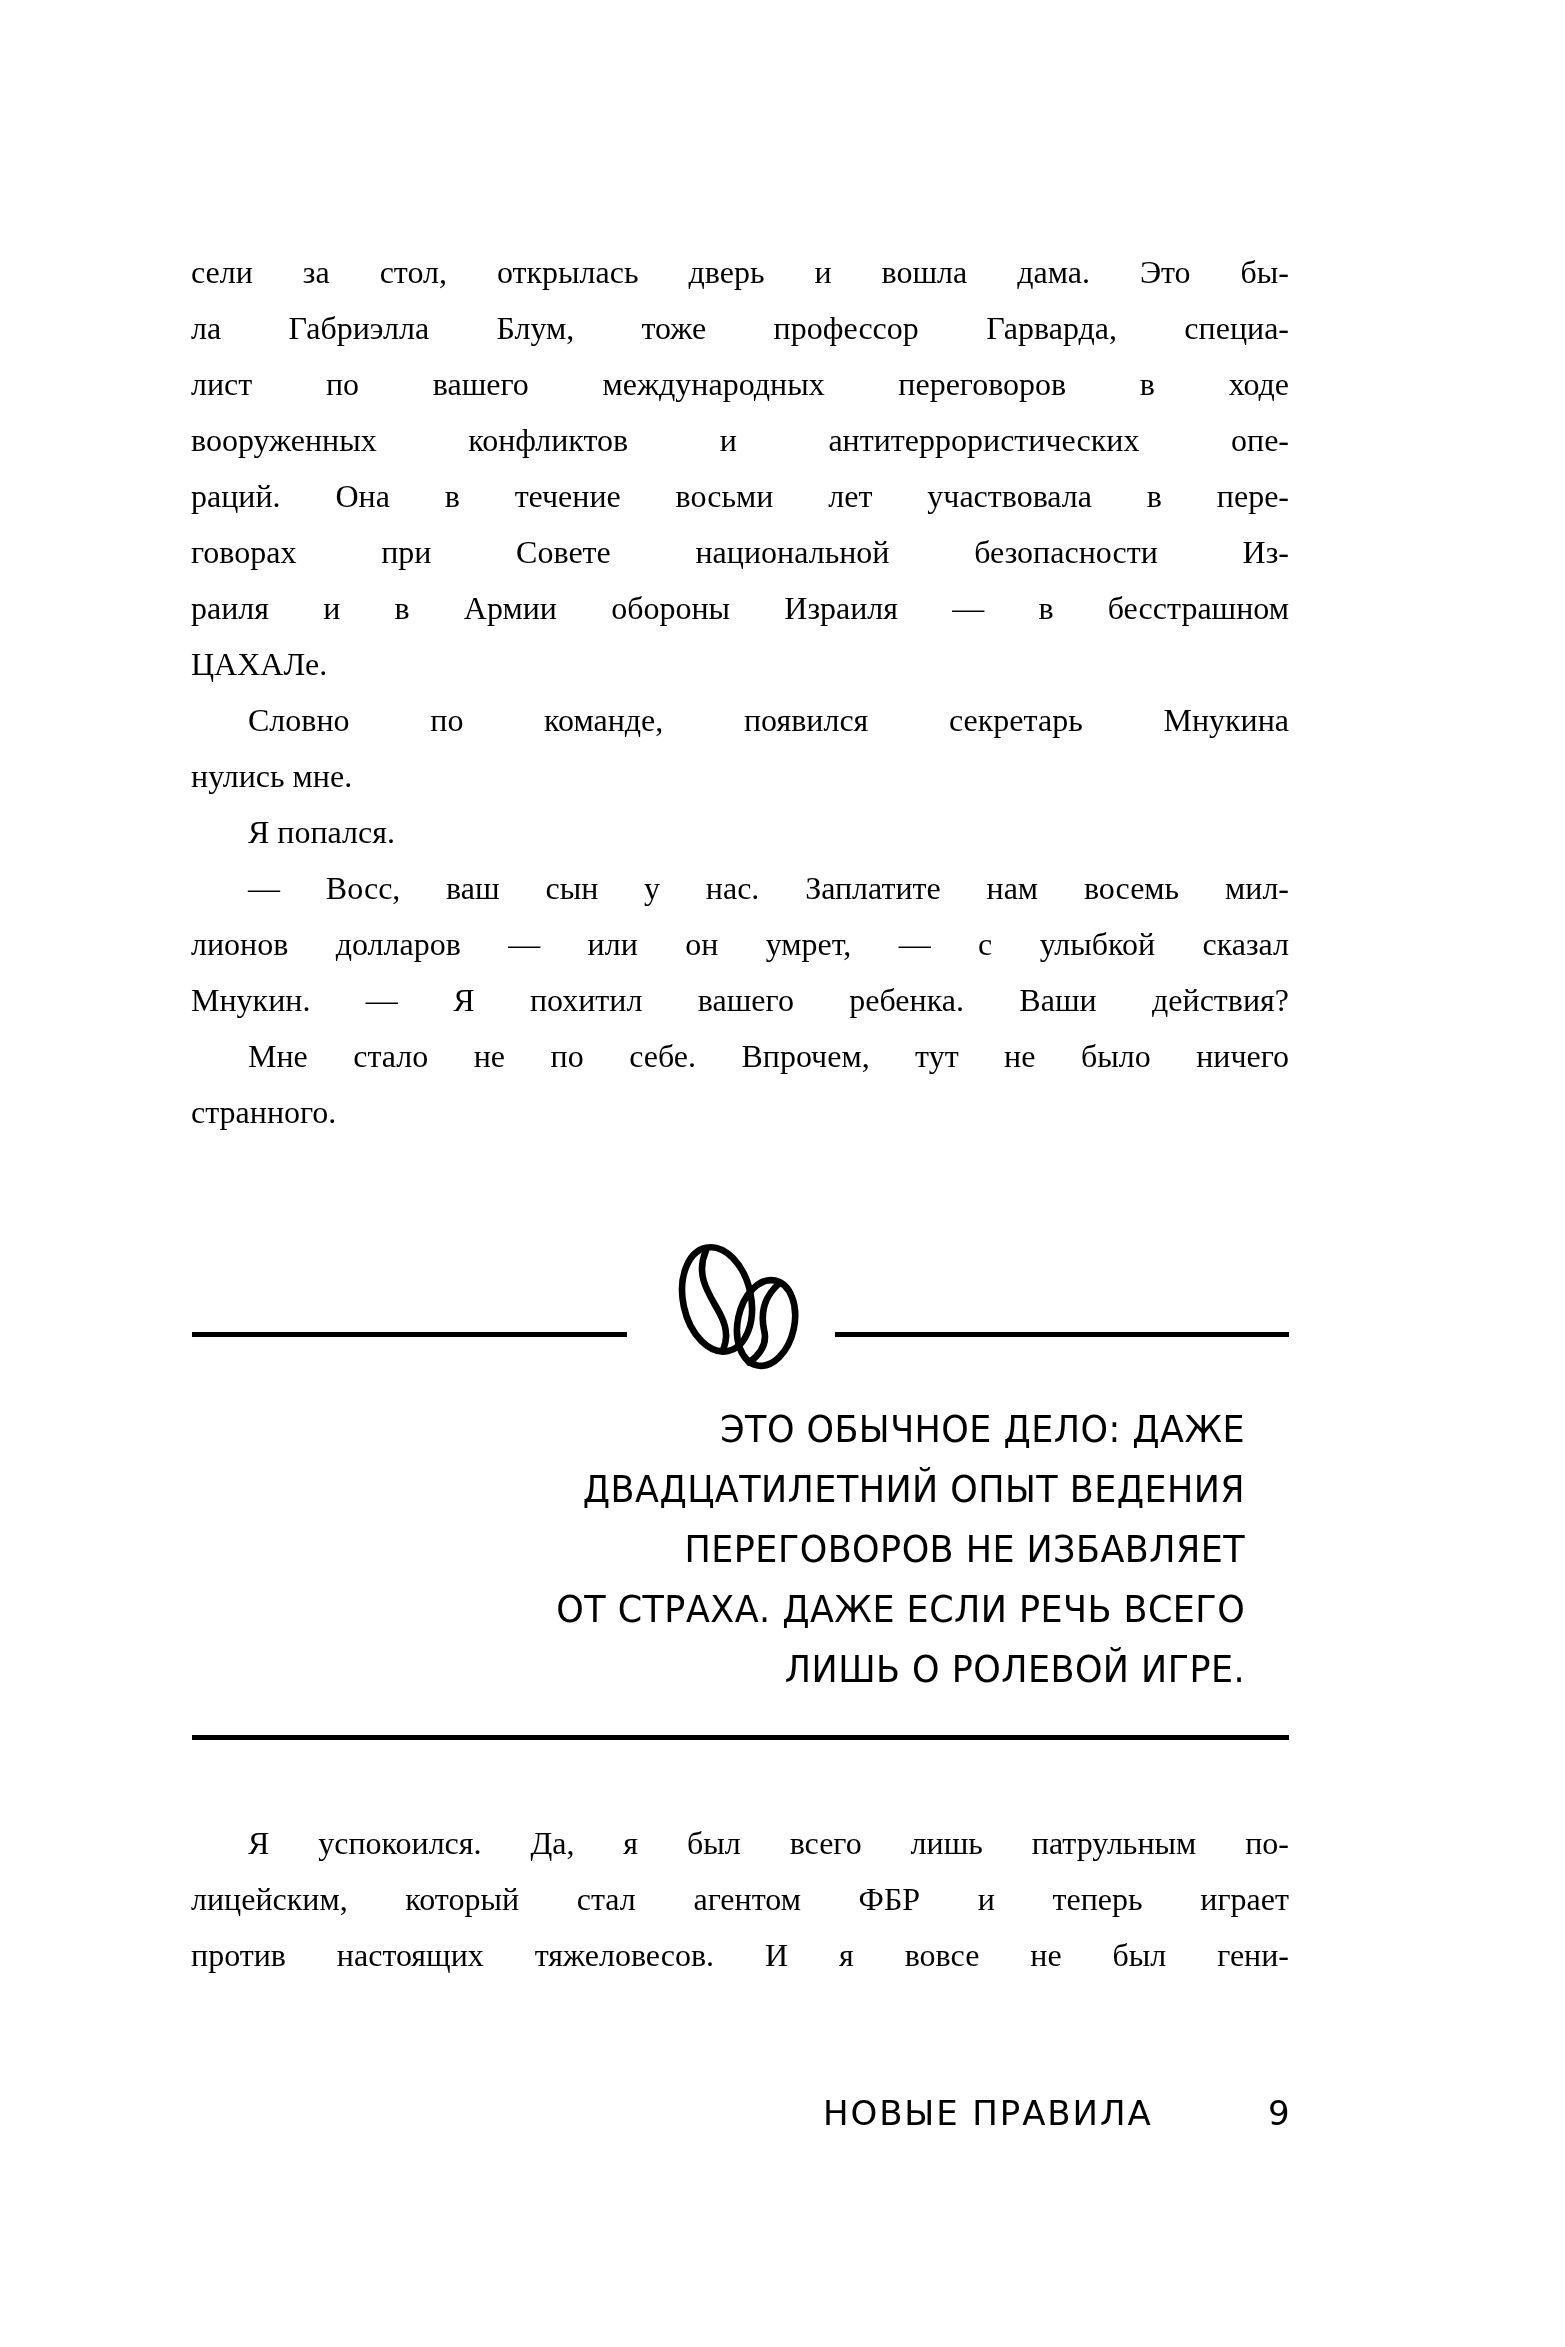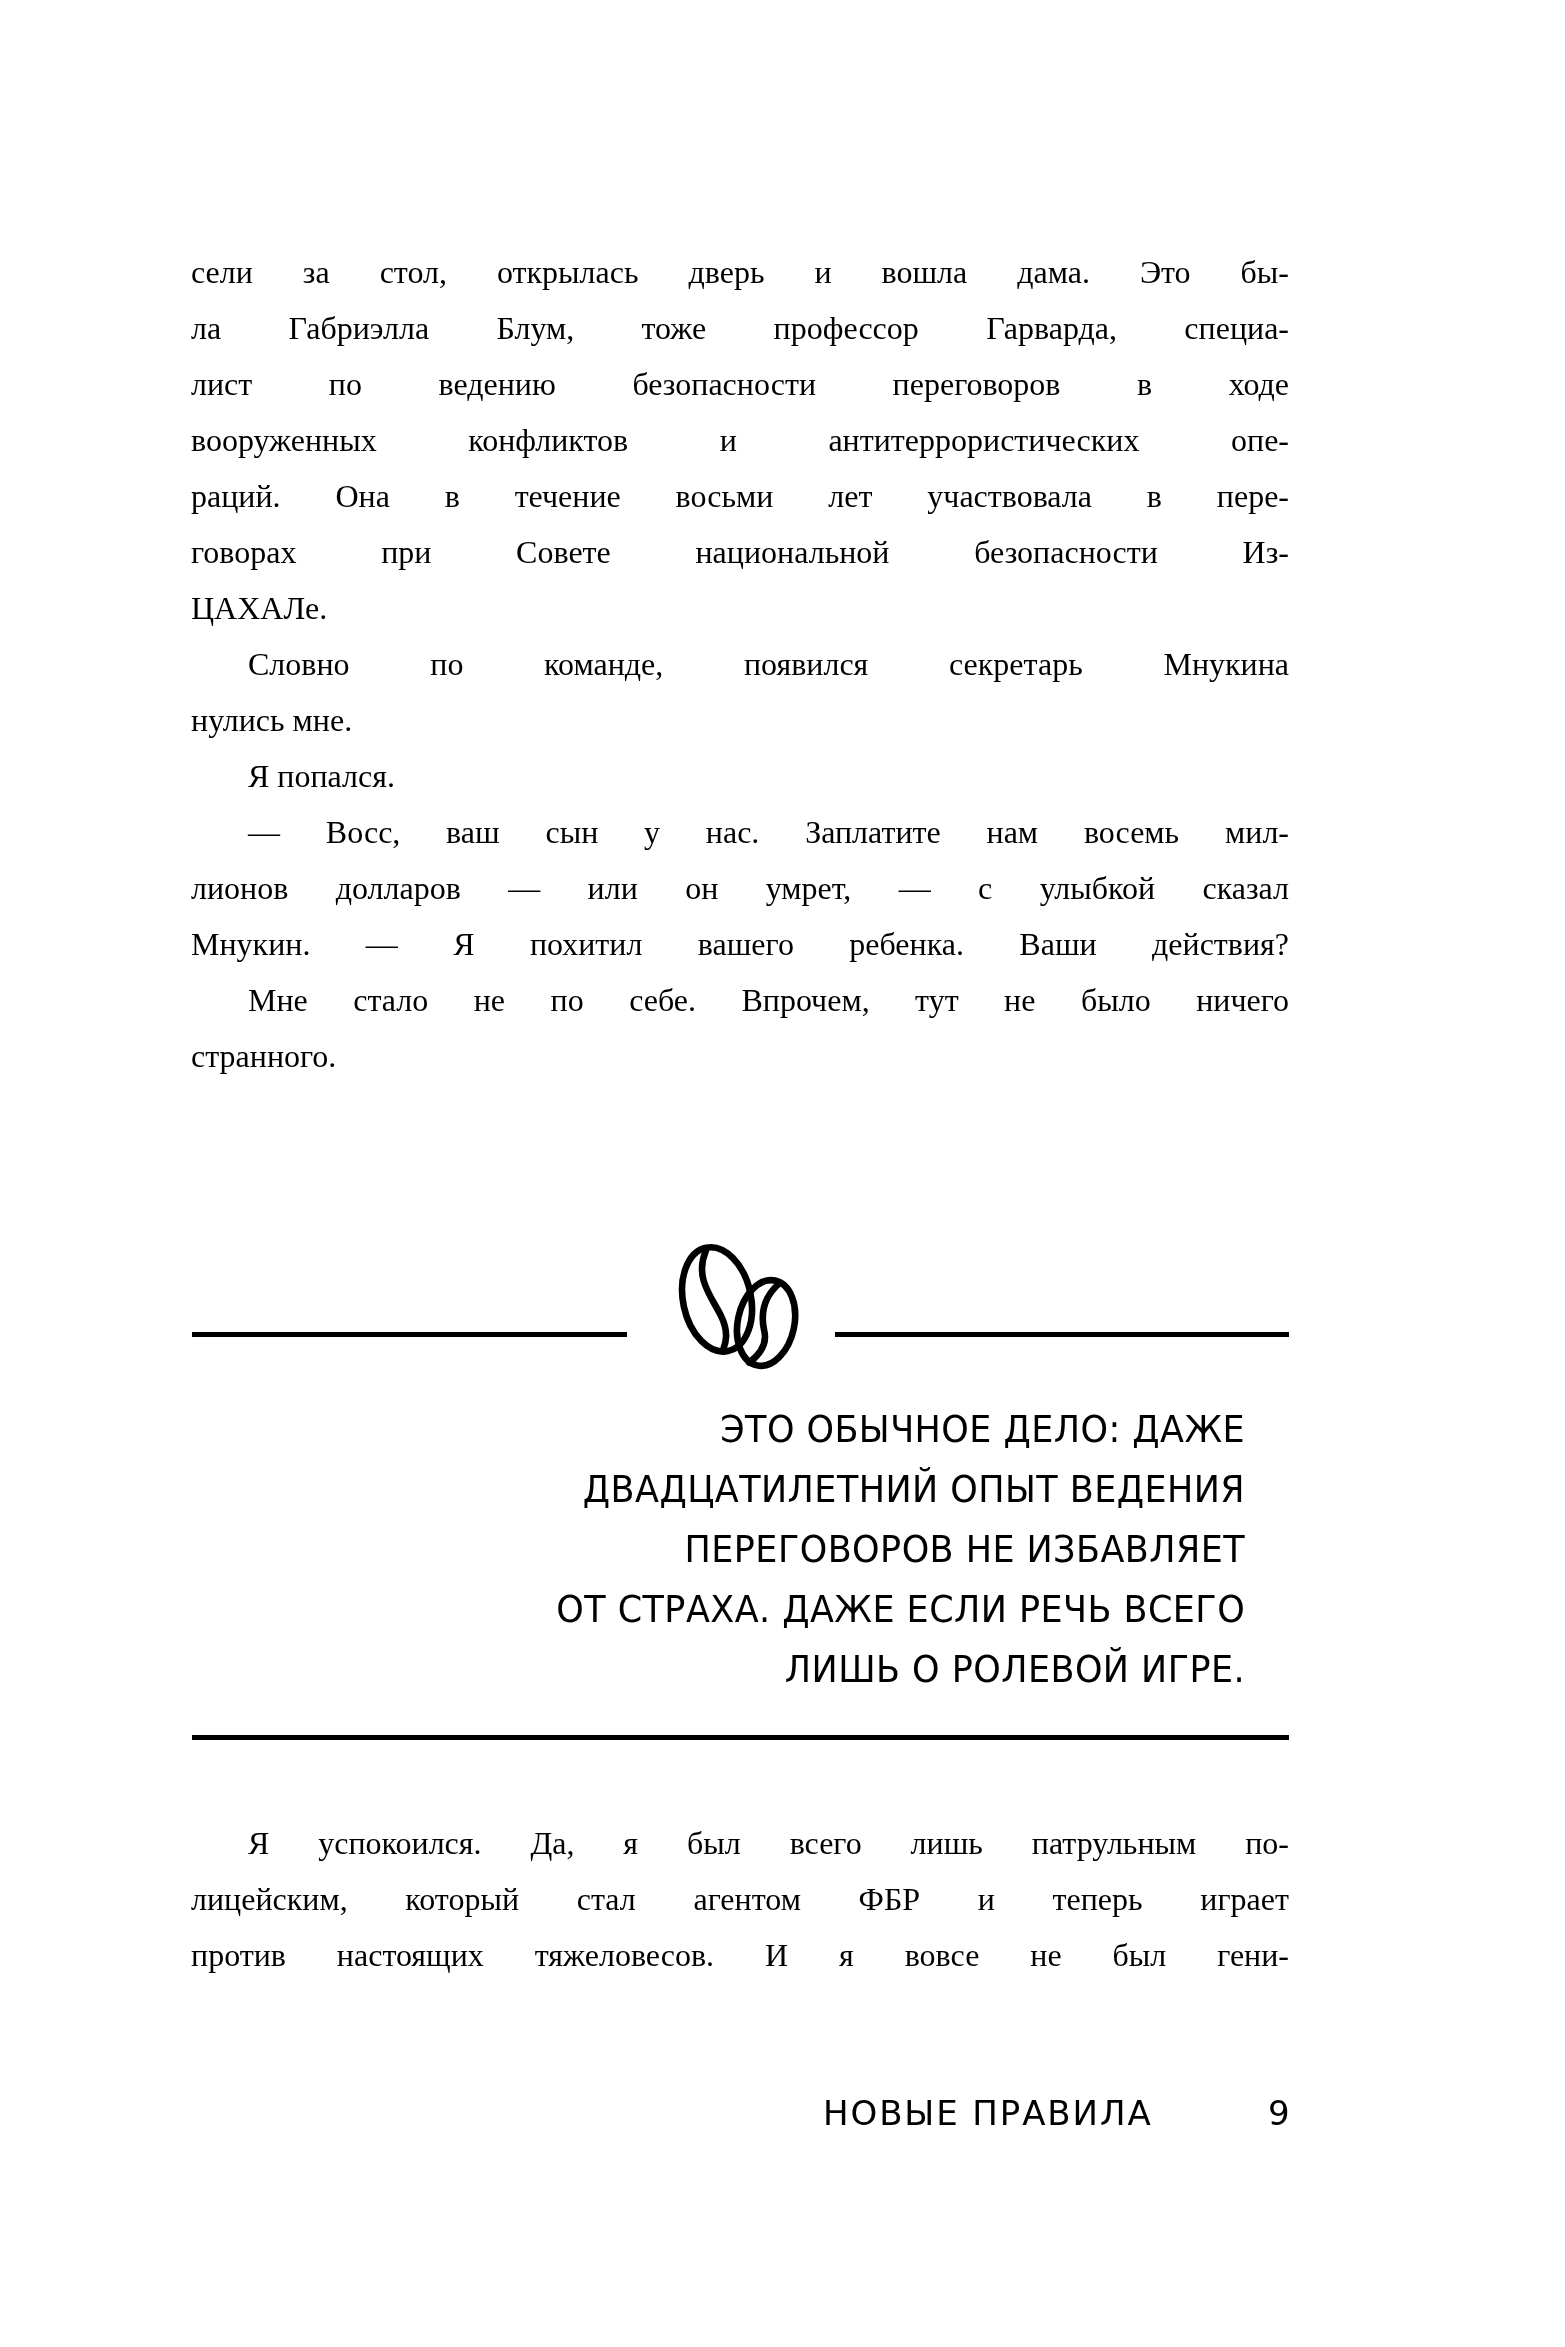--- a/index.html
+++ b/index.html
@@ -34,24 +34,25 @@
   #running-title { position: absolute; left: 823px; top: 0; letter-spacing: 1.9px; }
   #page-number { position: absolute; left: 1268px; top: 0; }
 </style>
 </head>
 <body>
 
 <div class="body-text" id="block-top">
 
   <span class="line">сели за стол, открылась дверь и вошла дама. Это бы-</span>
   <span class="line">ла Габриэлла Блум, тоже профессор Гарварда, специа-</span>
-  <span class="line">лист по ведению безопасности переговоров в ходе</span>
+  <span class="line">лист по вашего международных переговоров в ходе</span>
   <span class="line">вооруженных конфликтов и антитеррористических опе-</span>
   <span class="line">раций. Она в течение восьми лет участвовала в пере-</span>
   <span class="line">говорах при Совете национальной безопасности Из-</span>
+  <span class="line">раиля и в Армии обороны Израиля — в бесстрашном</span>
   <span class="line last">ЦАХАЛе.</span>
 
   <span class="line indent">Словно по команде, появился секретарь Мнукина</span>
   <span class="line last">нулись мне.</span>
 
   <span class="line indent last">Я попался.</span>
 
   <span class="line indent">— Восс, ваш сын у нас. Заплатите нам восемь мил-</span>
   <span class="line">лионов долларов — или он умрет, — с улыбкой сказал</span>
   <span class="line">Мнукин. — Я похитил вашего ребенка. Ваши действия?</span>

